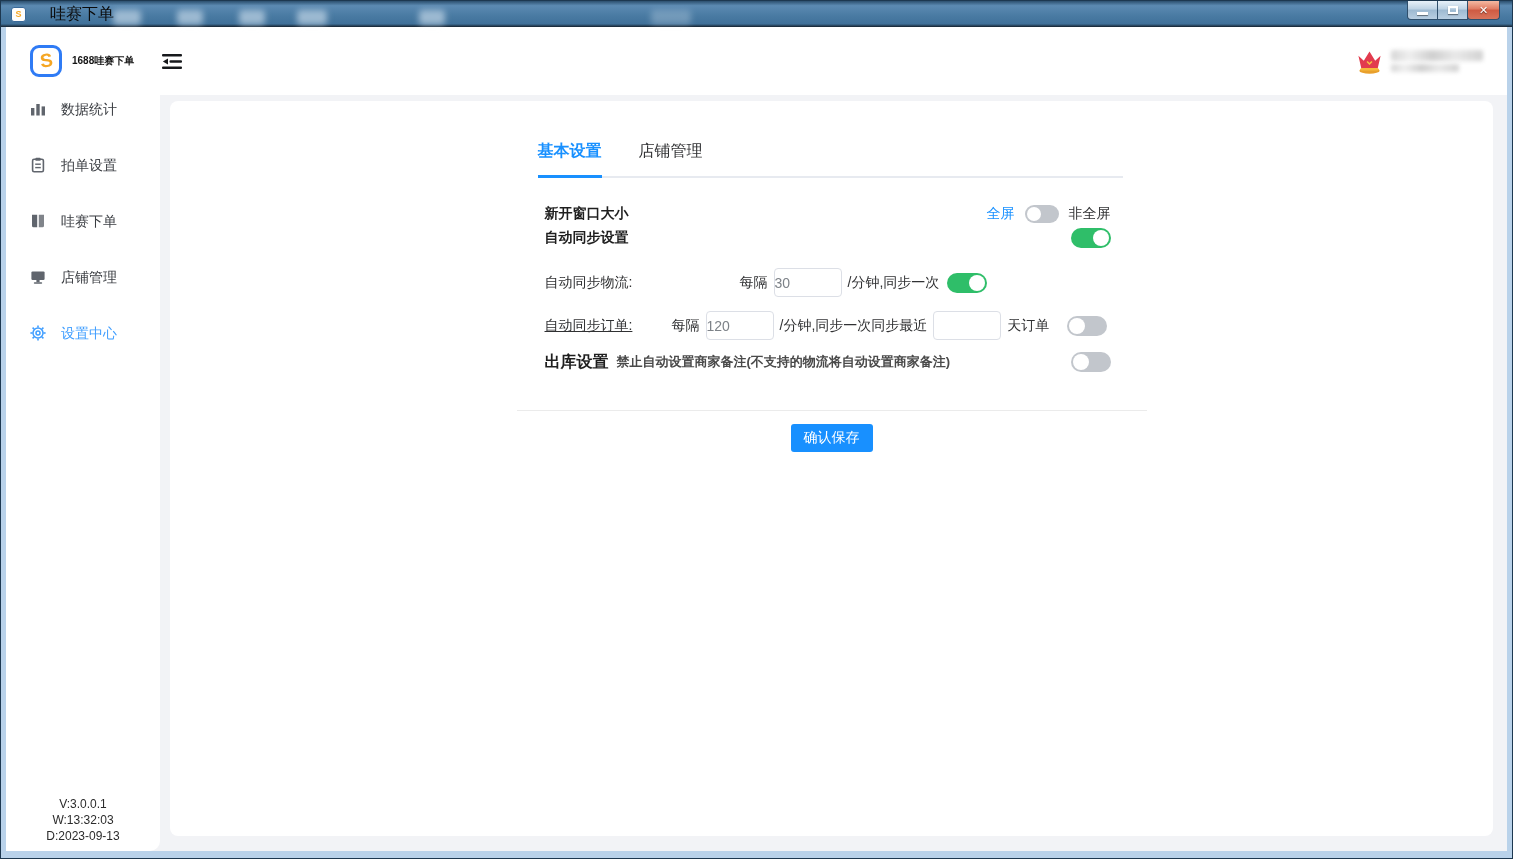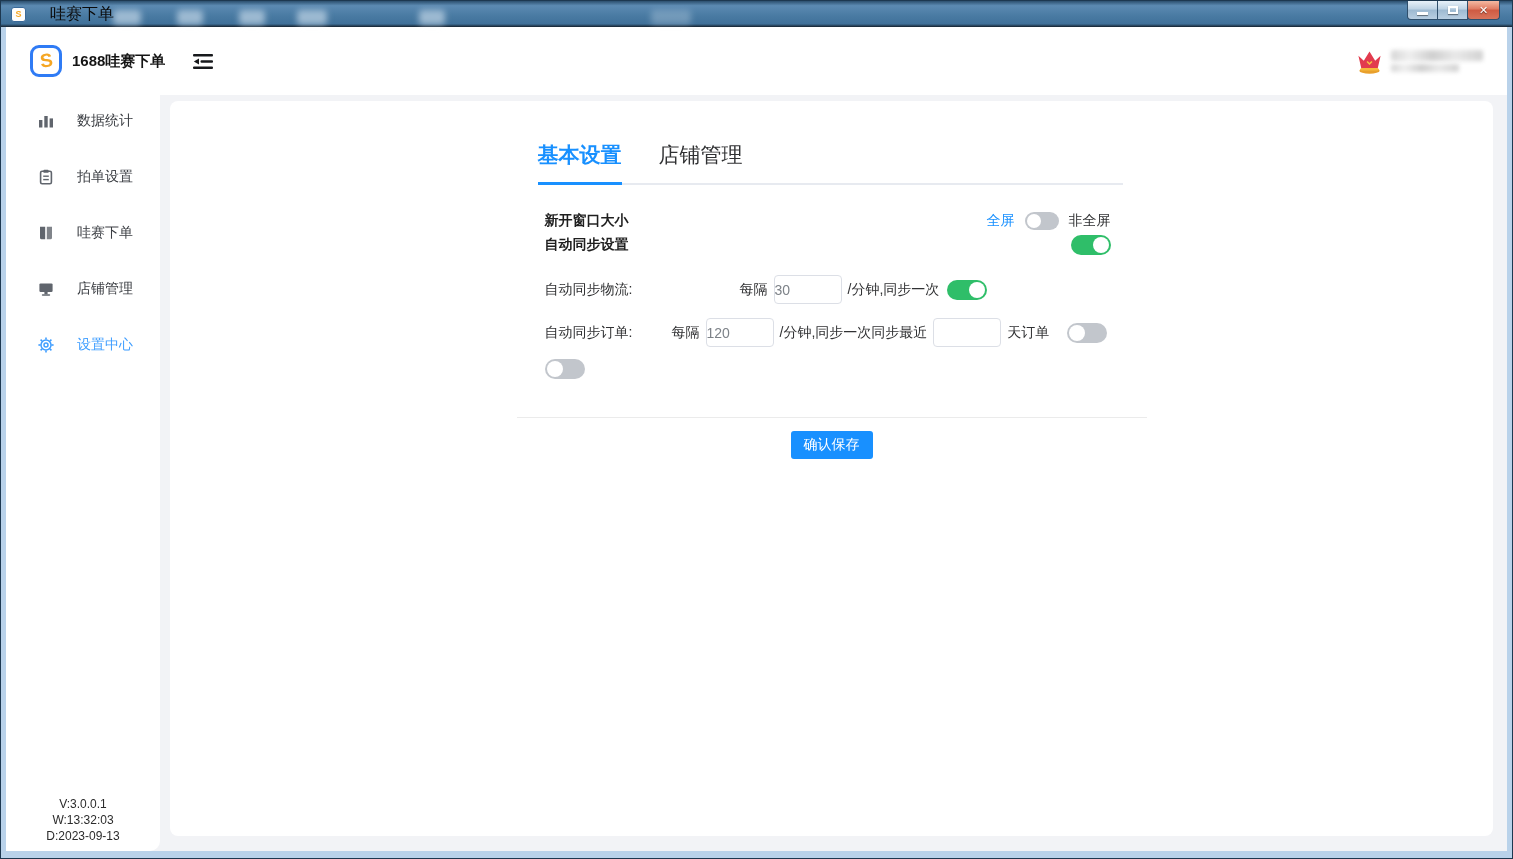--- a/index.html
+++ b/index.html
@@ -24,59 +24,59 @@
           background:linear-gradient(180deg,#f4b9a2 0%,#e07b62 45%,#cf5a42 50%,#d8745c 100%); }
   .g-min { width:11px; height:3px; background:#fff; box-shadow:0 1px 1px rgba(0,0,0,.45); margin-top:6px; }
   .g-max { width:10px; height:8px; border:2px solid #fff; box-shadow:0 1px 1px rgba(0,0,0,.4); }
   .g-close { color:#fff; font-size:11px; font-weight:bold; text-shadow:0 1px 1px rgba(0,0,0,.5); line-height:1; }
   
   .app { flex:1; background:#fff; display:flex; flex-direction:column; overflow:hidden; }
   .app-header { height:68px; background:#fff; display:flex; align-items:center; padding:0 24px; }
   .logo-badge { width:32px; height:32px; border:3px solid #2f7bf5; border-radius:9px; background:#fff;
                 display:flex; align-items:center; justify-content:center; }
   .logo-badge span { color:#f5a623; font-weight:800; font-size:19px; transform:rotate(-8deg); }
-  .brand { margin-left:10px; font-size:15px; font-weight:bold; color:#141414; }
+  .brand { margin-left:10px; font-size:10px; font-weight:bold; color:#141414; }
   .collapse { margin-left:28px; display:flex; align-items:center; cursor:pointer; }
   .user { margin-left:auto; display:flex; align-items:center; gap:8px; cursor:pointer; }
   .redacted { display:flex; flex-direction:column; gap:3px; }
   .redacted i { display:block; height:11px; border-radius:2px; filter:blur(2px);
                 background:linear-gradient(90deg,#d6d6d6,#efefef 20%,#cfcfcf 45%,#e9e9e9 70%,#d2d2d2); }
   .redacted i:nth-child(1){ width:92px; }
   .redacted i:nth-child(2){ width:68px; height:8px; }
   
   .body { flex:1; display:flex; background:#f2f3f6; min-height:0; }
   .sidebar { width:154px; background:#fff; border-radius:0 0 10px 0; position:relative; padding-top:6px; flex:none; }
-  .side-item { height:40px; display:flex; align-items:center; gap:23px; padding-left:32px;
+  .side-item { height:40px; display:flex; gap:15px; padding-left:24px;
                margin-bottom:16px; font-size:14px; color:#3a3d42; cursor:pointer; }
   .side-item.active { color:#409eff; }
   .side-item svg { flex:none; }
   .version { position:absolute; bottom:7px; left:0; width:100%; text-align:center;
              font-size:12px; color:#2b2b2b; line-height:16px; }
   .main-area { flex:1; padding:6px 14px 15px 10px; min-width:0; }
   .panel { background:#fff; border-radius:8px; height:100%; }
   .form-wrap { width:630px; margin:0 auto; padding-top:40px; }
   
   .tabs { display:flex; gap:37px; margin-left:21px; width:585px; border-bottom:2px solid #e7eaf0; }
-  .tab { font-size:21px; color:#303133; padding-bottom:13px; cursor:pointer;font-family:Liberation Serif, serif; }
+  .tab { font-size:16px; color:#303133; padding-bottom:13px; cursor:pointer;font-family:Liberation Serif, serif; }
   .tab.active { color:#1890ff; font-weight:bold; border-bottom:3px solid #1890ff; margin-bottom:-2px; }
   
   .row { display:flex; align-items:center; font-size:14px; color:#303133; }
   .sp { justify-content:space-between; padding:0 36px 0 28px; height:24px; }
   .inline { padding-left:28px; }
   .b { font-weight:bold; color:#1f1f1f; }
   .r1 { margin-top:24px; }
   .r3 { margin-top:18px; }
   .r4 { margin-top:14px; }
   .r5 { margin-top:10px; }
   .rgroup { display:flex; align-items:center; gap:10px; }
   .opt-on { color:#1890ff; }
   .num-input { width:68px; height:29px; border:1px solid #dcdfe6; border-radius:4px; text-align:left;
                font-size:14px; color:#7d8288; margin:0 6px; font-family:inherit; outline:none; }
   .lblw1 { width:195px; flex:none; }
-  .lblw2 { width:127px; flex:none; }
+  .lblw2 { width:127px; flex:none;text-decoration:underline; }
   .desc { font-weight:bold; font-size:13px; color:#4a4a4a; margin-left:8px; }
   
   .toggle { display:inline-block; width:40px; height:20px; border-radius:10px; background:#c2c6cc;
             position:relative; cursor:pointer; flex:none; }
   .toggle .knob { position:absolute; top:2px; left:2px; width:16px; height:16px; border-radius:50%; background:#fff; }
   .toggle.on { background:#2fbe69; }
   .toggle.on .knob { left:auto; right:2px; }
   .toggle.sm { width:34px; height:18px; }
   .toggle.sm .knob { width:14px; height:14px; }
   .toggle.ml { margin-left:8px; }
@@ -243,20 +243,24 @@
               <input class="num-input" value="120" style="">
               <span>/分钟,同步一次同步最近</span>
               <input class="num-input" value="" style="">
               <span>天订单</span>
               <span class="toggle ml off" style="margin-left:18px">
                   <span class="knob"></span>
                 </span>
             </div>
 
             <div class="row sp r5">
+              <span style="display:flex;align-items:center">
+                <span class="b" style="font-size:16px">出库设置</span>
+                <span class="desc">禁止自动设置商家备注(不支持的物流将自动设置商家备注)</span>
+              </span>
               <span class="toggle off">
                   <span class="knob"></span>
                 </span>
             </div>
 
             <div class="divider"></div>
             <button class="save-btn">确认保存</button>
           </div>
         </main>
       </div>

